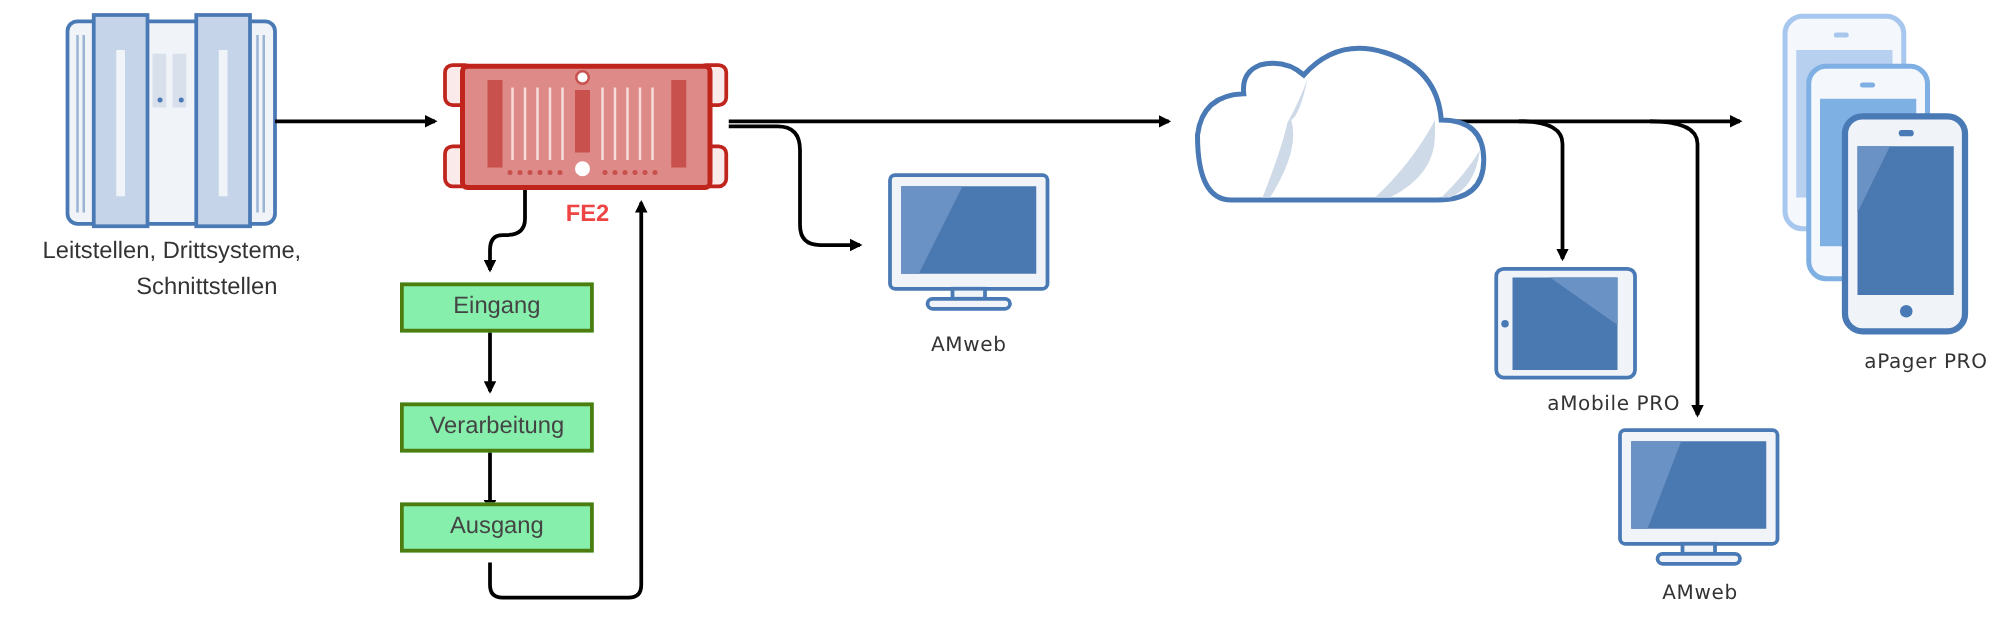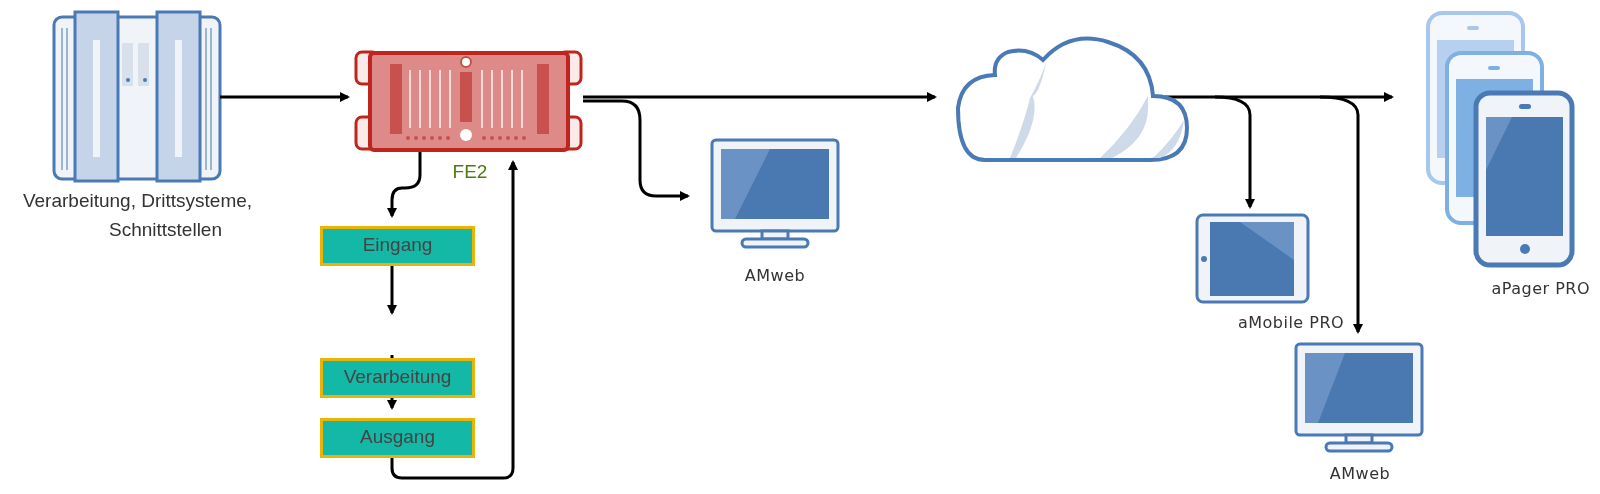--- a/index.html
+++ b/index.html
@@ -1,20 +1,20 @@
 <!DOCTYPE html>
 <html><head>
 <meta charset="utf-8">
 <style>
   html, body { margin:0; padding:0; background:#ffffff; }
   body { width:1600px; height:494px; position:relative; overflow:hidden; font-family:"Liberation Sans", sans-serif; }
   svg.diagram { position:absolute; left:0; top:0; }
   .lbl { position:absolute; color:#333; font-size:19px; text-align:center; white-space:nowrap; }
   .lbl2 { position:absolute; color:#333; font-size:18px; text-align:center; white-space:nowrap; letter-spacing:0.5px; font-family:"DejaVu Sans", sans-serif; font-size:16px; }
-  .box { position:absolute; border:3px solid #eab308; background:#14b8a6; color:#444; font-size:19px; text-align:center; box-sizing:border-box; line-height:32px; }
+  .box { position:absolute; border:3px solid #4d7c0f; background:#86efac; color:#444; font-size:19px; text-align:center; box-sizing:border-box; line-height:32px; }
 </style>
 </head>
 <body>
 
 <svg class="diagram" width="1600" height="494" viewBox="0 0 1600 494">
   <defs>
     <marker id="ah" markerWidth="10" markerHeight="10" refX="8" refY="5" orient="auto" markerUnits="userSpaceOnUse" viewBox="0 0 10 10">
       <path d="M0,0 L10,5 L0,10 z" fill="#000"></path>
     </marker>
   </defs>
@@ -125,24 +125,24 @@
     <rect x="1456" y="79" width="77" height="118" fill="#7fb0e4"></rect>
     <rect x="1488" y="66" width="12" height="4" rx="2" fill="#7fb0e4"></rect>
     <rect x="1476" y="93" width="96" height="172" rx="14" fill="#f0f3f8" stroke="#4a7ab5" stroke-width="5"></rect>
     <rect x="1486" y="117" width="77" height="119" fill="#4a78b0"></rect>
     <polygon points="1486,117 1512,117 1486,170" fill="#6a92c4"></polygon>
     <rect x="1519" y="104" width="12" height="5" rx="2.5" fill="#4a7ab5"></rect>
     <circle cx="1525" cy="249" r="5" fill="#4a7ab5"></circle>
   </g>
 </svg>
 
-<div class="lbl" style="left:0;top:190px;width:275px;">Verarbeitung, Drittsysteme,</div>
+<div class="lbl" style="left:0;top:190px;width:275px;">Leitstellen, Drittsysteme,</div>
 <div class="lbl" style="left:0;top:219px;width:275px;margin-left:28px;">Schnittstellen</div>
-<div class="lbl" style="left:440px;top:161px;width:60px;font-size:19px;color:#4d7c0f;">FE2</div>
+<div class="lbl" style="left:440px;top:161px;width:60px;font-size:19px;color:#ef4444;font-weight:bold;">FE2</div>
 
 <div class="box" style="left:320px;top:226px;width:155px;height:40px;">Eingang</div>
-<div class="box" style="left:320px;top:322px;width:155px;height:40px;margin-top:36px;">Verarbeitung</div>
-<div class="box" style="left:320px;top:418px;width:155px;height:40px;">Ausgang</div>
+<div class="box" style="left:320px;top:322px;width:155px;height:40px;">Verarbeitung</div>
+<div class="box" style="left:320px;top:402px;width:155px;height:40px;">Ausgang</div>
 
 <div class="lbl2" style="left:725px;top:266px;width:100px;">AMweb</div>
 <div class="lbl2" style="left:1195px;top:313px;width:120px;margin-left:36px;">aMobile PRO</div>
 <div class="lbl2" style="left:1310px;top:464px;width:100px;">AMweb</div>
 <div class="lbl2" style="left:1460px;top:279px;width:130px;text-align:right;">aPager PRO</div>
 
 </body></html>

